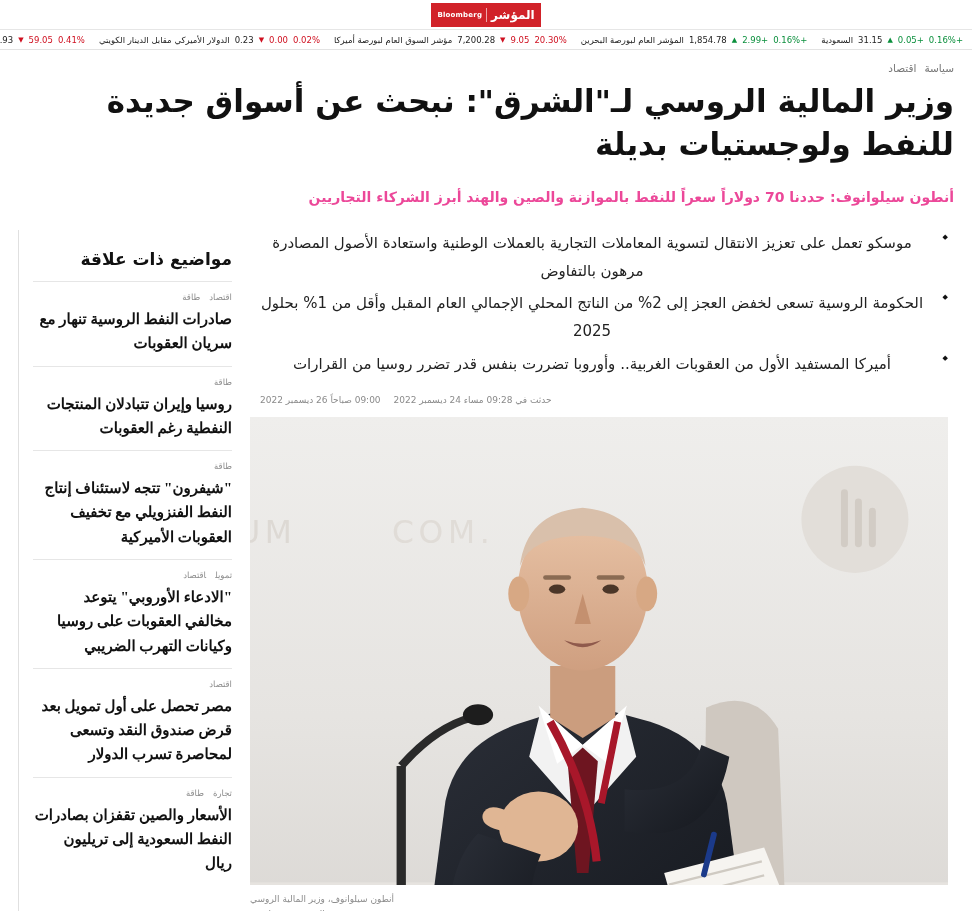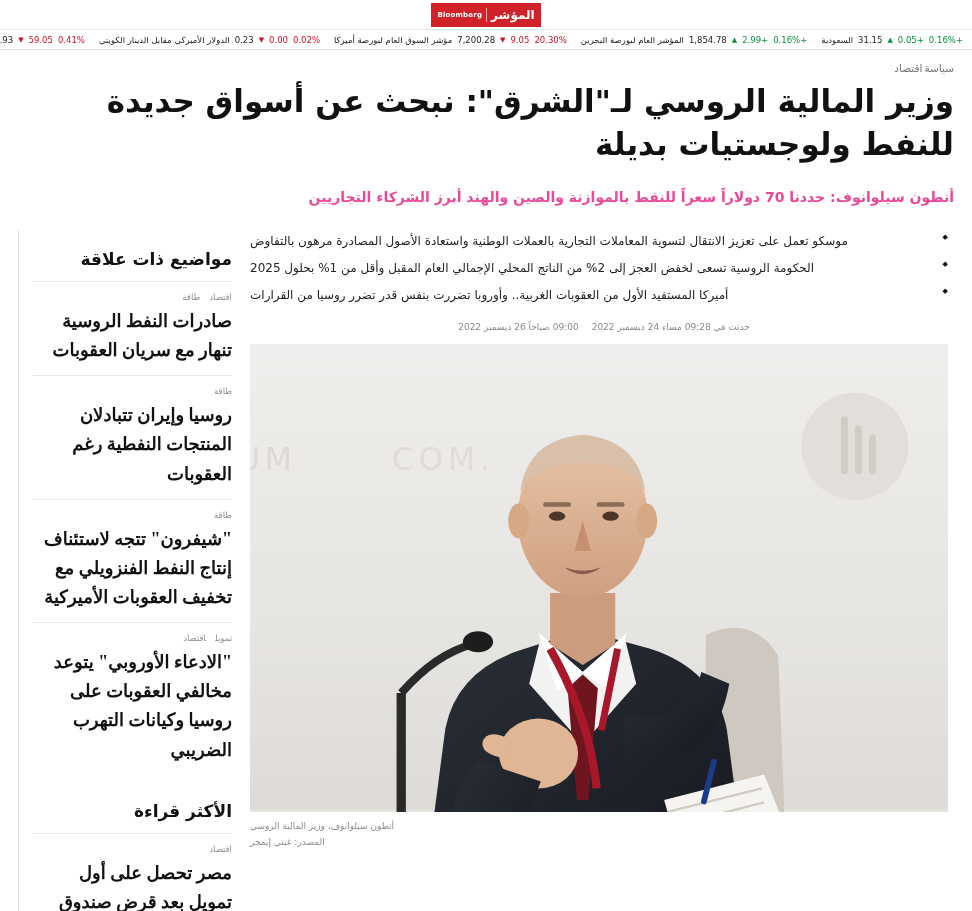--- a/index.html
+++ b/index.html
@@ -114,39 +114,39 @@
   .col-side {
     width: 214px;
     flex: 0 0 214px;
     border-left: 1px solid #e0e0e0;
     padding-left: 14px;
   }
 
   
   ul.bullets { list-style: none; margin: 0 0 16px 0; padding: 0; }
   ul.bullets li {
-    text-align: left;
-    font-size: 12px;
+    text-align: center;
+    font-size: 15px;
     line-height: 1.85;
     color: #222;
     padding-right: 14px;
     position: relative;
     margin-bottom: 5px;
   }
   ul.bullets li::before {
     content: "◆";
     position: absolute;
     right: 0;
     top: 1px;
     font-size: 7px;
     color: #111;
   }
 
   .timestamps {
-    text-align: center;
+    text-align: left;
     font-size: 9px;
     color: #8a8a8a;
     margin: 4px 0 12px 0;
     direction: rtl;
   }
   .timestamps span { margin-left: 10px; }
 
   
   .hero {
     width: 100%;
@@ -186,21 +186,21 @@
     text-align: right;
     font-size: 8.5px;
     color: #8c8c8c;
     margin-bottom: 5px;
     direction: rtl;
   }
   .side-tags span { margin-left: 9px; }
   .side-link {
     display: block;
     text-align: right;
-    font-size: 18px;
+    font-size: 15px;
     line-height: 1.62;
     font-weight: bold;
     color: #111;
     text-decoration: none;
   }
 </style>
 </head>
 <body>
 
 <div class="topbar">
@@ -243,21 +243,21 @@
     <div class="tick">
       <span class="t-chg down">0.41%</span>
       <span class="t-chg down">59.05</span>
       <span class="arrow down">▼</span>
       <span class="t-val">14,482.93</span>
     </div>
   </div>
 
 <div class="page">
 
-  <div class="kicker" id="kicker"><span style="margin-left: 2px;">سياسة</span><span style="margin-left: 10px;">اقتصاد</span></div>
+  <div class="kicker" id="kicker"><span style="margin-left: 8px;">سياسة</span><span style="margin-left: 10px;">اقتصاد</span></div>
 
   <h1 class="headline">وزير المالية الروسي لـ"الشرق": نبحث عن أسواق جديدة للنفط ولوجستيات بديلة</h1>
   <h2 class="subhead">أنطون سيلوانوف: حددنا 70 دولاراً سعراً للنفط بالموازنة والصين والهند أبرز الشركاء التجاريين</h2>
 
   <div class="columns">
 
     <div class="col-main">
 
       <ul class="bullets" id="bullets">
           <li>موسكو تعمل على تعزيز الانتقال لتسوية المعاملات التجارية بالعملات الوطنية واستعادة الأصول المصادرة مرهون بالتفاوض</li>
@@ -377,21 +377,20 @@
           <div class="side-item">
             <div class="side-tags"><span>طاقة</span></div>
             <a class="side-link" href="#">"شيفرون" تتجه لاستئناف إنتاج النفط الفنزويلي مع تخفيف العقوبات الأميركية</a>
           </div>
           <div class="side-item">
             <div class="side-tags"><span>تمويل</span><span>اقتصاد</span></div>
             <a class="side-link" href="#">"الادعاء الأوروبي" يتوعد مخالفي العقوبات على روسيا وكيانات التهرب الضريبي</a>
           </div>
         </div>
 
-      <div class="side-title second">الأكثر قراءة</div>
       <div id="mostread-list">
           <div class="side-item">
             <div class="side-tags"><span>اقتصاد</span></div>
             <a class="side-link" href="#">مصر تحصل على أول تمويل بعد قرض صندوق النقد وتسعى لمحاصرة تسرب الدولار</a>
           </div>
           <div class="side-item">
             <div class="side-tags"><span>تجارة</span><span>طاقة</span></div>
             <a class="side-link" href="#">الأسعار والصين تقفزان بصادرات النفط السعودية إلى تريليون ريال</a>
           </div>
         </div>

